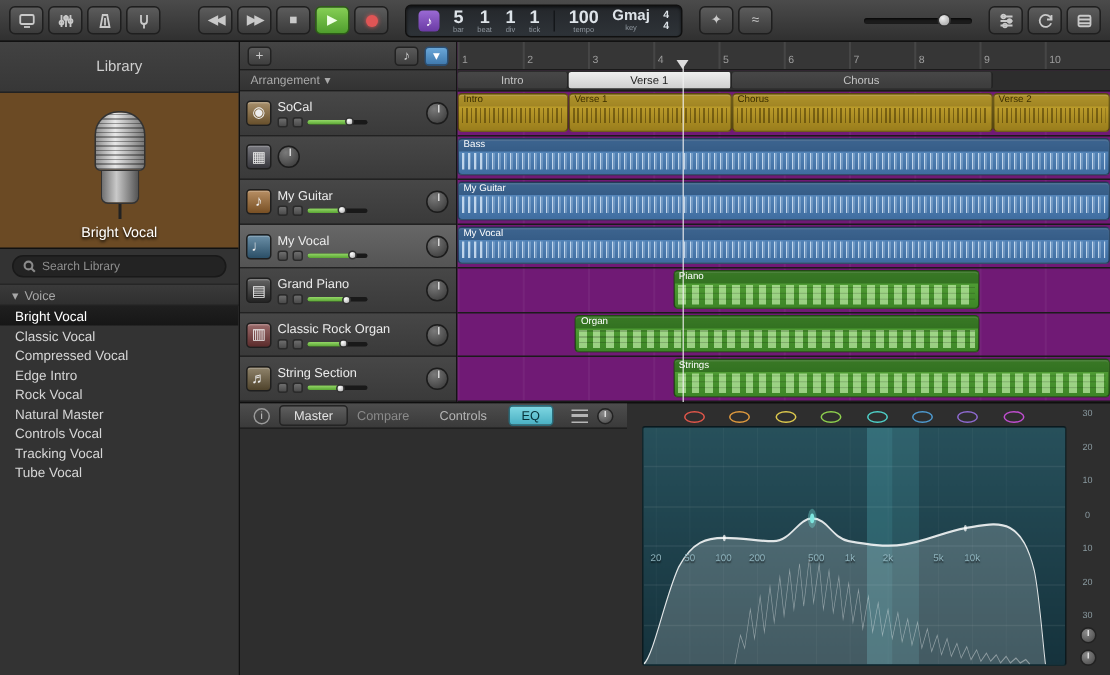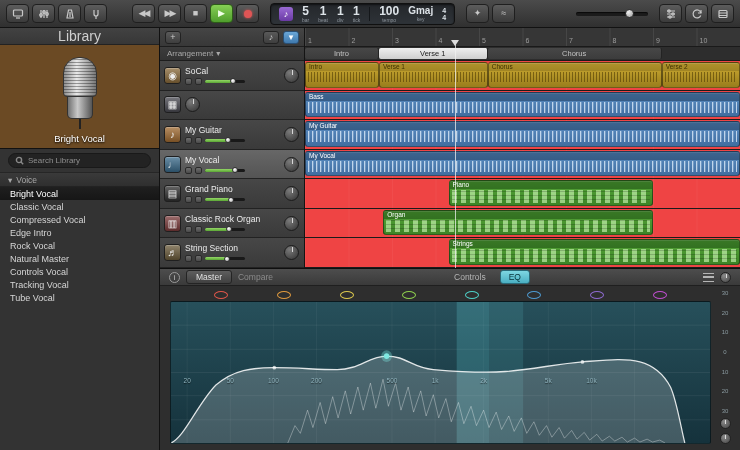--- a/index.html
+++ b/index.html
@@ -26,21 +26,21 @@
 .spacer{flex:1}
 .vslider{width:72px;height:4px;background:#1b1b1b;border-radius:2px;position:relative;margin:0 8px;box-shadow:inset 0 1px 1px rgba(0,0,0,.7)}
 .vfill{height:100%;background:linear-gradient(#9fe06a,#5fae33);border-radius:2px}
 .vknob{width:9px;height:9px;border-radius:50%;background:radial-gradient(circle at 35% 30%,#f0f0f0,#9a9a9a);position:absolute;top:-3px;border:1px solid #333}
 
 
 .main{display:flex;height:422px}
 
 
 .library{width:160px;background:#333;border-right:1px solid #111;display:flex;flex-direction:column}
-.libhdr{height:17px;background:linear-gradient(#424242,#373737);border-bottom:1px solid #222;color:#cfcfcf;font-size:14px;display:flex;align-items:center;justify-content:center}
+.libhdr{height:34px;background:linear-gradient(#424242,#373737);border-bottom:1px solid #222;color:#cfcfcf;font-size:10px;display:flex;align-items:center;justify-content:center}
 .micprev{height:104px;position:relative;background:
  radial-gradient(ellipse at 50% 85%,rgba(255,220,160,.25),transparent 60%),
  repeating-linear-gradient(90deg,rgba(0,0,0,.22) 0 1px,transparent 1px 20px),
  linear-gradient(180deg,#6b4category 0,#6b4a24 0%,#8a5f30 45%,#4f3312 100%);
  background-color:#6b4a24;border-bottom:1px solid #111;overflow:hidden}
 .mic{position:absolute;left:50%;top:12px;transform:translateX(-50%);width:34px}
 .mic .grille{width:34px;height:40px;border-radius:16px 16px 4px 4px;background:repeating-linear-gradient(0deg,rgba(0,0,0,.35) 0 1px,transparent 1px 3px),linear-gradient(90deg,#8f8f8f,#e8e8e8 40%,#777);border:1px solid #333}
 .mic .body{width:26px;height:22px;margin:0 auto;background:linear-gradient(90deg,#707070,#c9c9c9 40%,#555);border-radius:0 0 5px 5px;border:1px solid #333;border-top:none}
 .mic .stand{width:2px;height:10px;background:#222;margin:0 auto}
 .miclabel{position:absolute;bottom:4px;width:100%;text-align:center;color:#fff;font-size:9.5px;text-shadow:0 1px 2px #000}
@@ -72,21 +72,21 @@
 .tname{font-size:8.5px;color:#ececec;white-space:nowrap;overflow:hidden}
 .tctl{display:flex;align-items:center;gap:3px;margin-top:2px}
 .mini{width:7px;height:7px;border-radius:2px;background:linear-gradient(#6e6e6e,#4a4a4a);border:1px solid #2a2a2a;flex:none}
 .slider{width:40px;height:3px;background:#191919;border-radius:2px;position:relative;flex:none}
 .slider .fill{height:100%;background:linear-gradient(#94d867,#5aa534);border-radius:2px;display:block}
 .slider .knb{width:6px;height:6px;background:radial-gradient(circle at 35% 30%,#fff,#aaa);border-radius:50%;position:absolute;top:-1.5px;display:block;border:1px solid #333}
 .pan{width:15px;height:15px;border-radius:50%;background:radial-gradient(circle at 35% 28%,#7a7a7a,#333);border:1px solid #1c1c1c;position:relative;flex:none}
 .pan::after{content:"";position:absolute;left:50%;top:1px;width:1px;height:5px;background:#d8d8d8}
 
 
-.timeline{flex:1;position:relative;display:flex;flex-direction:column;background:#ef4444;min-width:0}
+.timeline{flex:1;position:relative;display:flex;flex-direction:column;background:#701a75;min-width:0}
 .ruler{height:19px;background:#363636;border-bottom:1px solid #1a1a1a;position:relative;background-image:linear-gradient(90deg,rgba(255,255,255,.08) 0 1px,transparent 1px);background-size:10% 100%}
 .rnum{position:absolute;bottom:2px;font-size:7px;color:#9d9d9d;transform:translateX(3px)}
 .markers{height:14px;background:#2d2d2d;border-bottom:1px solid #1a1a1a;position:relative}
 .marker{position:absolute;top:1px;bottom:1px;background:linear-gradient(#474747,#3c3c3c);border-right:1px solid #232323;border-radius:2px;color:#c3c3c3;font-size:7.5px;display:flex;align-items:center;justify-content:center;overflow:hidden;white-space:nowrap}
 .marker.sel{background:linear-gradient(#efefef,#cfcfcf);color:#1d1d1d}
 .laneswrap{flex:1;display:flex;flex-direction:column;background-image:linear-gradient(90deg,rgba(255,255,255,.045) 0 1px,transparent 1px);background-size:10% 100%}
 .lane{flex:1;position:relative;border-bottom:1px solid #1b1b1b;min-height:0}
 .region{position:absolute;top:1px;bottom:2px;border-radius:3px;overflow:hidden;border:1px solid rgba(0,0,0,.45);box-shadow:inset 0 1px 0 rgba(255,255,255,.18)}
 .region .rl{display:block;font-size:6.5px;line-height:8px;padding:0 3px;white-space:nowrap}
 .region .tex{position:absolute;left:2px;right:2px;top:9px;bottom:2px;display:block}
@@ -96,21 +96,21 @@
 .region.audio{background:linear-gradient(#5e90c4,#3f6da0)}
 .region.audio .rl{color:#fff;background:rgba(0,20,45,.35)}
 .region.audio .tex{top:38%;bottom:14%;background:repeating-linear-gradient(90deg,rgba(220,235,250,.8) 0 1px,rgba(220,235,250,.25) 1px 2px,transparent 2px 4px)}
 .region.midi{background:linear-gradient(#58a73a,#3c8526)}
 .region.midi .rl{color:#fff;background:rgba(0,35,0,.35)}
 .region.midi .tex{background:repeating-linear-gradient(0deg,transparent 0 3px,rgba(0,0,0,.18) 3px 4px),repeating-linear-gradient(90deg,rgba(214,255,190,.6) 0 5px,transparent 5px 9px)}
 .playhead{position:absolute;left:34.5%;top:12px;bottom:0;width:1px;background:rgba(240,240,240,.75);z-index:5;pointer-events:none}
 .playhead::before{content:"";position:absolute;top:0;left:-4px;border:4.5px solid transparent;border-top:6px solid #ddd}
 
 
-.eq{height:182px;display:flex;flex-direction:column;background:#2e2e2e;border-top:1px solid #0f0f0f}
+.eq{height:182px;display:flex;flex-direction:row;background:#2e2e2e;border-top:1px solid #0f0f0f}
 .eqhdr{height:17px;background:linear-gradient(#4d4d4d,#3a3a3a);border-bottom:1px solid #1f1f1f;display:flex;align-items:center;gap:6px;padding:0 9px;font-size:8.5px;color:#b9b9b9}
 .infobtn{width:11px;height:11px;border-radius:50%;border:1px solid #9a9a9a;color:#cfcfcf;font-size:7px;display:flex;align-items:center;justify-content:center}
 .pill{padding:1px 9px;border-radius:3px;background:linear-gradient(#5e5e5e,#404040);border:1px solid #242424;color:#e2e2e2;font-size:8.5px}
 .tabbtn{padding:1px 8px;border-radius:3px;color:#b5b5b5;font-size:8.5px}
 .tabbtn.active{background:linear-gradient(#7ed7e2,#4aafc2);color:#06323a;border:1px solid #2a6a78}
 .dim{color:#8b8b8b}
 .hamb{width:11px;height:9px;border-top:1.5px solid #b5b5b5;border-bottom:1.5px solid #b5b5b5;position:relative}
 .hamb::after{content:"";position:absolute;left:0;right:0;top:2.5px;height:1.5px;background:#b5b5b5}
 .knobicon{width:11px;height:11px;border-radius:50%;background:radial-gradient(circle at 35% 30%,#8a8a8a,#444);border:1px solid #222;position:relative}
 .knobicon::after{content:"";position:absolute;left:50%;top:1px;width:1px;height:4px;background:#ddd}

